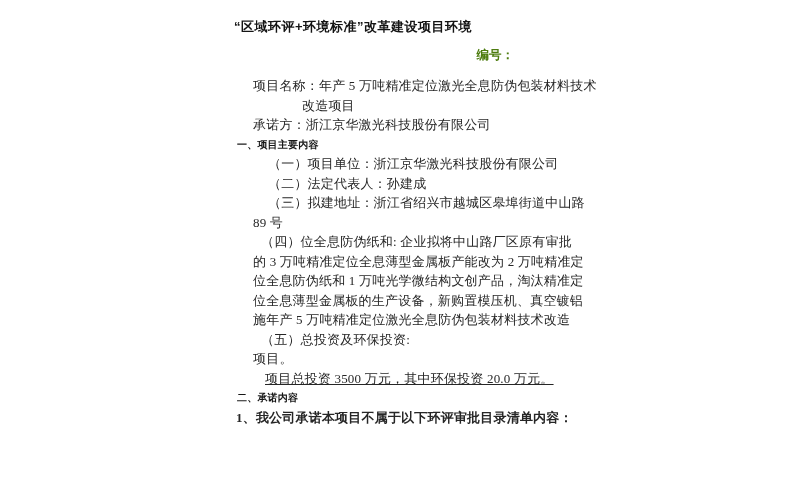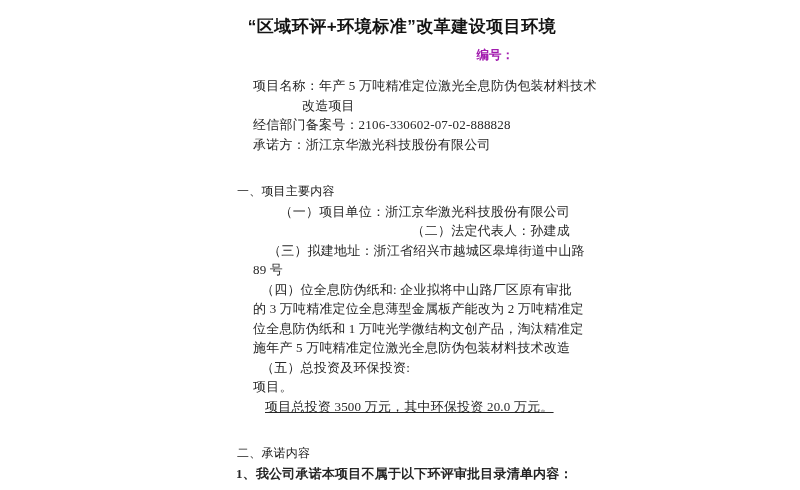--- a/index.html
+++ b/index.html
@@ -22,79 +22,77 @@
     color: #222222;
   }
   .line {
     font-size: 13px;
     line-height: 19.5px;
     letter-spacing: 0.2px;
     white-space: nowrap;
     color: #262626;
   }
   .title {
-    font-size: 17px;
+    font-size: 13px;
     line-height: 26px;
     font-weight: 700;
-    text-align: center;
     letter-spacing: 0.5px;
     color: #141414;
     font-family: "Liberation Sans", "DejaVu Sans", sans-serif;
     white-space: nowrap;
   }
   .serial {
     margin-top: 7px;
     margin-bottom: 12px;
     text-align: right;
     padding-right: 56px;
     font-weight: 700;
     font-size: 12.5px;
     line-height: 17px;
-    color: #a21caf;
+    color: #4d7c0f;
   }
   .base      { padding-left: 19px; }
   .indent-deep { padding-left: 68px; }
-  .item      { padding-left: 34px; text-align: right; }
+  .item      { padding-left: 34px; }
   .item-sm   { padding-left: 27px; }
   .indent-mid{ padding-left: 31px; text-decoration: underline; }
   .num       { padding-left: 2px; font-weight: 600; }
   .heading {
     padding-left: 3px;
-    font-weight: 400;
-    font-size: 12px;
+    font-weight: 700;
+    font-size: 10px;
     color: #161616;
     font-family: "Liberation Sans", "DejaVu Sans", sans-serif;
-    margin-top: 28px;
   }
 </style>
 </head>
 <body>
 
 <div class="canvas">
   <div class="doc">
 
     <div class="title">“区域环评+环境标准”改革建设项目环境</div>
 
     <div class="serial">编号：</div>
 
     <div class="line base">项目名称：年产 5 万吨精准定位激光全息防伪包装材料技术</div>
     <div class="line indent-deep">改造项目</div>
-    <div class="line base">经信部门备案号：2106-330602-07-02-888828</div>
     <div class="line base">承诺方：浙江京华激光科技股份有限公司</div>
 
     <div class="line heading">一、项目主要内容</div>
 
     <div class="line item">（一）项目单位：浙江京华激光科技股份有限公司</div>
     <div class="line item">（二）法定代表人：孙建成</div>
     <div class="line item">（三）拟建地址：浙江省绍兴市越城区皋埠街道中山路</div>
     <div class="line base">89 号</div>
 
     <div class="line item-sm">（四）位全息防伪纸和: 企业拟将中山路厂区原有审批</div>
     <div class="line base">的 3 万吨精准定位全息薄型金属板产能改为 2 万吨精准定</div>
     <div class="line base">位全息防伪纸和 1 万吨光学微结构文创产品，淘汰精准定</div>
+    <div class="line base">位全息薄型金属板的生产设备，新购置模压机、真空镀铝</div>
     <div class="line base">施年产 5 万吨精准定位激光全息防伪包装材料技术改造</div>
     <div class="line item-sm">（五）总投资及环保投资:</div>
 
     <div class="line base">项目。</div>
     <div class="line indent-mid">项目总投资 3500 万元，其中环保投资 20.0 万元。</div>
 
     <div class="line heading">二、承诺内容</div>
 
     <div class="line num">1、我公司承诺本项目不属于以下环评审批目录清单内容：</div>
 

